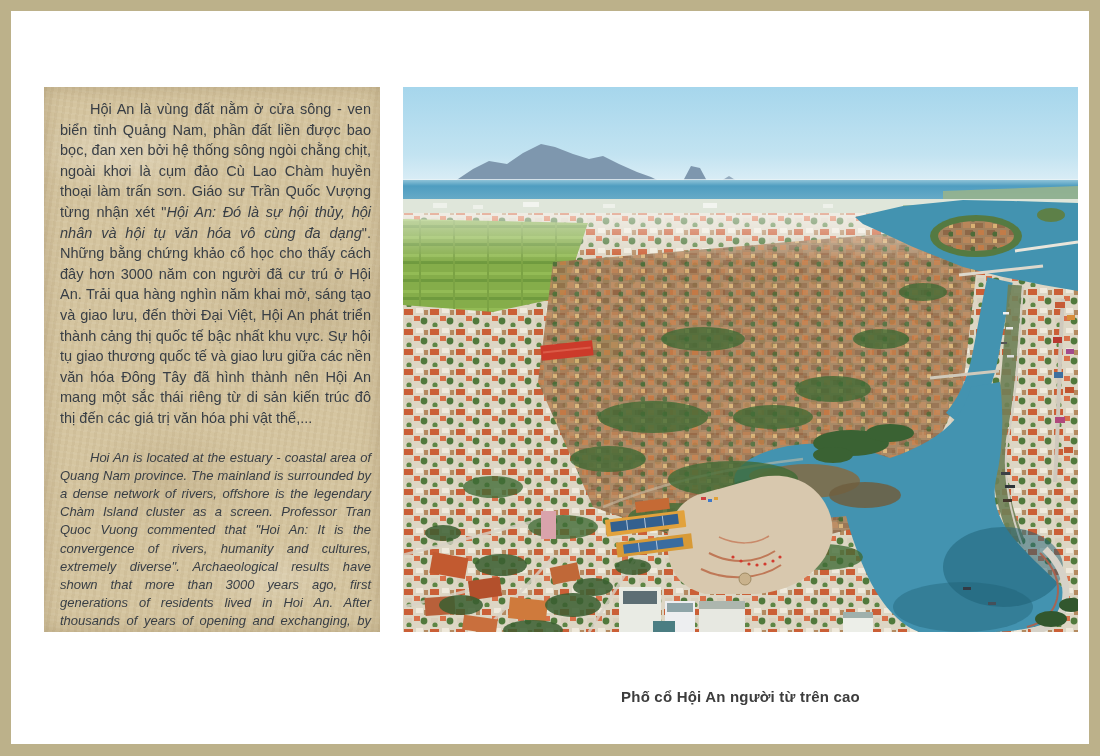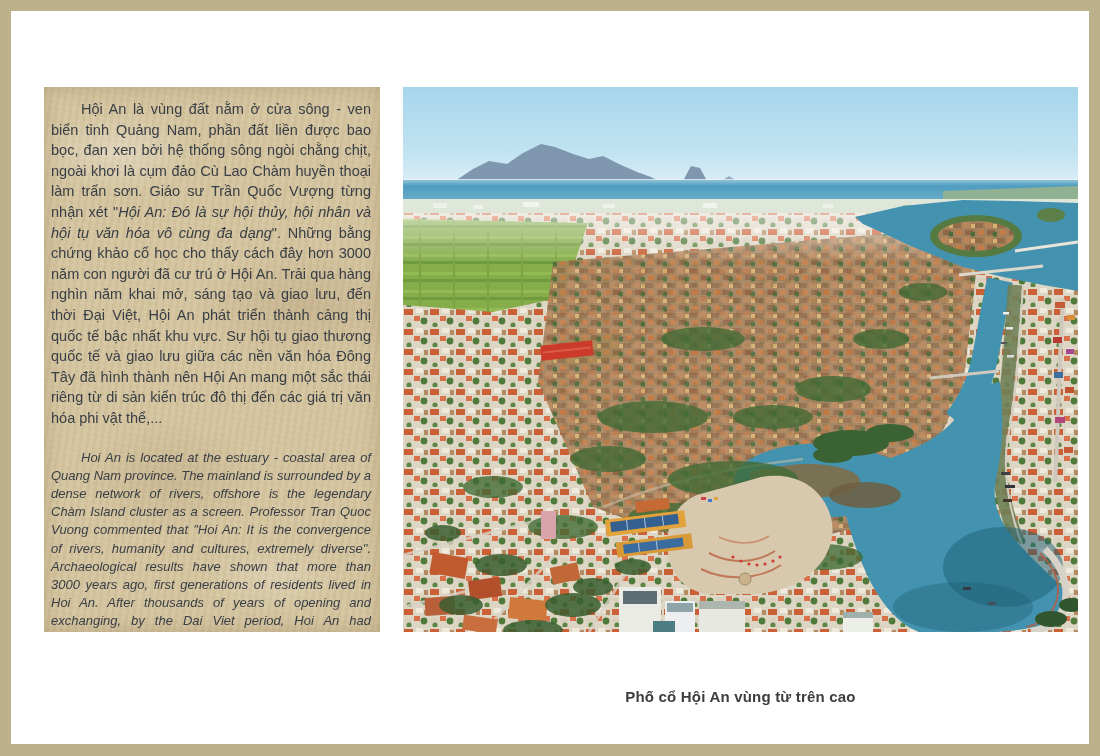--- a/index.html
+++ b/index.html
@@ -8,21 +8,21 @@
     background:#bcb18a;
     font-family:"Liberation Sans","DejaVu Sans",sans-serif;
   }
   .sheet{
     position:absolute;left:11px;top:11px;width:1078px;height:733px;
     background:#ffffff;
   }
   
   .textblock{
     position:absolute;left:33px;top:76px;width:336px;height:545px;
-    box-sizing:border-box;padding:12px 9px 8px 7px;overflow:hidden;
+    box-sizing:border-box;padding:12px 9px 8px 16px;overflow:hidden;
     background-color:#d5c5a0;
     background-image:
       radial-gradient(ellipse 140px 70px at 22% 12%, rgba(255,255,255,.28), transparent 60%),
       radial-gradient(ellipse 170px 90px at 78% 40%, rgba(120,95,55,.14), transparent 65%),
       radial-gradient(ellipse 150px 95px at 38% 72%, rgba(120,95,55,.12), transparent 60%),
       radial-gradient(ellipse 120px 60px at 68% 90%, rgba(255,255,255,.18), transparent 60%),
       repeating-linear-gradient(98deg, rgba(133,108,66,.07) 0 3px, transparent 3px 7px),
       repeating-linear-gradient(8deg, rgba(255,255,255,.05) 0 2px, transparent 2px 6px);
     box-shadow: inset 0 0 18px rgba(110,88,50,.28);
     color:#383e45;
@@ -284,15 +284,15 @@
         <rect x="604" y="268" width="7" height="2.5" fill="#dddddd"></rect>
         <rect x="598" y="385" width="9" height="3" fill="#3a3f44"></rect>
         <rect x="602" y="398" width="10" height="3" fill="#2f3438"></rect>
         <rect x="600" y="412" width="9" height="3" fill="#43372c"></rect>
         <rect x="560" y="500" width="8" height="3" fill="#333a44"></rect>
         <rect x="585" y="515" width="8" height="3" fill="#44505a"></rect>
       </g>
     </svg>
   </figure>
 
-  <div class="caption">Phố cổ Hội An vùng từ trên cao</div>
+  <div class="caption">Phố cổ Hội An người từ trên cao</div>
 
 </div>
 
 </body></html>

